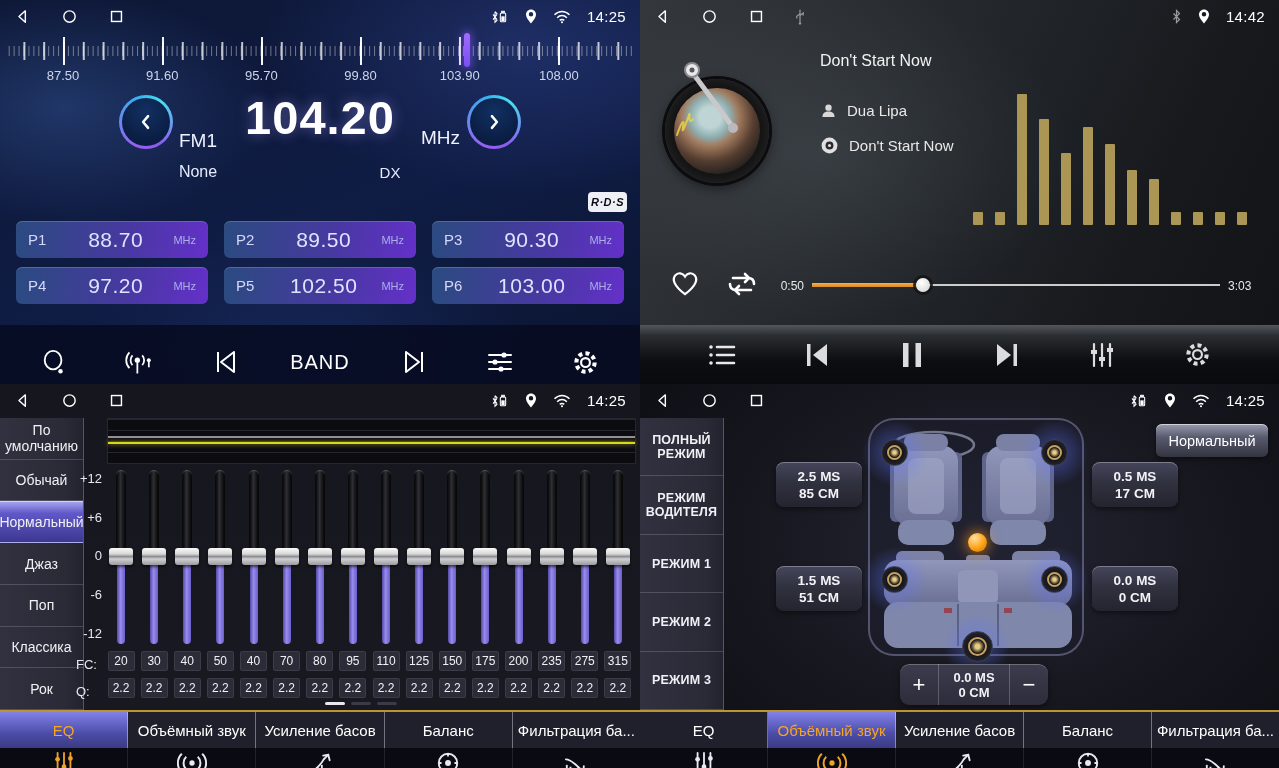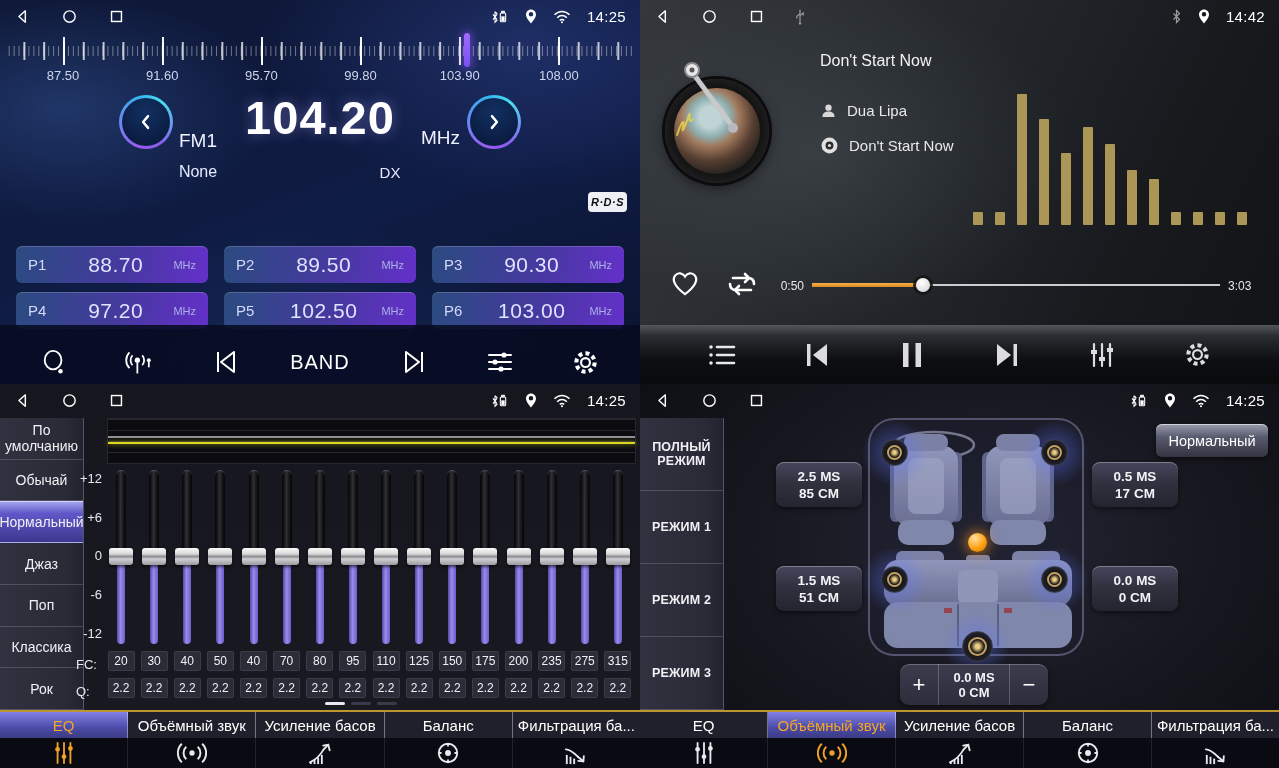--- a/index.html
+++ b/index.html
@@ -40,21 +40,21 @@
   .chev-btn .inner { width:100%; height:100%; border-radius:50%;
     background:radial-gradient(circle at 50% 30%, #123062, #0a1c40 75%); display:flex; align-items:center; justify-content:center; }
   .fm-band { position:absolute; left:166px; top:130px; width:64px; text-align:center; font-size:19px; color:#eef1ff; }
   .fm-none { position:absolute; left:166px; top:163px; width:64px; text-align:center; font-size:16px; color:#e6eaff; }
   .fm-freq { position:absolute; left:235px; top:90px; width:170px; text-align:center; font-size:47px; font-weight:700; color:#fff; text-shadow:0 0 14px rgba(170,160,255,.45); letter-spacing:1px; }
   .fm-unit { position:absolute; left:421px; top:127px; font-size:19px; color:#eef1ff; }
   .fm-dx { position:absolute; left:368px; top:164px; width:44px; text-align:center; font-size:15px; color:#e6eaff; }
   .rds-badge { position:absolute; left:588px; top:192px; width:39px; height:20px; border-radius:4px;
     background:#eef0f6; color:#0a0a14; font-size:11px; font-weight:700; font-style:italic;
     display:flex; align-items:center; justify-content:center; letter-spacing:.5px; }
-  .presets { position:absolute; left:16px; top:246px; width:608px; display:grid;
+  .presets { position:absolute; left:16px; top:221px; width:608px; display:grid;
     grid-template-columns:192px 192px 192px; grid-auto-rows:37px; column-gap:16px; row-gap:9px; }
   .preset { border-radius:6px; display:flex; align-items:center; padding:0 12px; cursor:pointer;
     background:linear-gradient(100deg,#2b4b80 0%, #46399f 55%, #6430c9 100%);
     box-shadow:inset 0 1px 0 rgba(255,255,255,.18); }
   .p-name { font-size:15px; color:#d4d9fa; width:30px; }
   .p-freq { flex:1; text-align:center; font-size:21px; color:#dfe3ff; letter-spacing:.5px; }
   .p-unit { font-size:11px; color:#aab0e8; }
   .toolbar-tl { position:absolute; left:0; right:0; top:325px; height:74px; background:rgba(7,11,33,.88);
     display:flex; align-items:center; justify-content:space-between; padding:0 32px; }
   .tbico { display:flex; align-items:center; justify-content:center; width:44px; cursor:pointer; }
@@ -89,21 +89,21 @@
     display:flex; align-items:center; justify-content:space-between; padding:0 60px; }
 
   
   .side-list { position:absolute; left:0; top:34px; width:84px; bottom:58px; display:flex; flex-direction:column;
     background:linear-gradient(90deg,#31313f 0%, #2a2a37 80%, #232330 100%); border-right:1px solid #55556a; }
   .side-item { flex:1; display:flex; align-items:center; justify-content:center; text-align:center;
     font-size:14px; color:#f0f0f5; padding:4px 3px; border-bottom:1px solid rgba(200,200,220,.22); cursor:pointer; }
   .side-item.selected { background:linear-gradient(180deg,#a9a9f2 0%, #6058c8 30%, #4a44a5 75%, #3c3790 100%);
     box-shadow:inset 0 1px 0 rgba(255,255,255,.5); }
   .tabbar { position:absolute; left:0; right:0; bottom:0; height:58px; border-top:2px solid #bd9430; }
-  .tab-labels { display:flex; height:26px; background:#20202c; }
+  .tab-labels { display:flex; height:36px; background:#20202c; }
   .tab-label { flex:1; display:flex; align-items:center; justify-content:center; font-size:15px; color:#fff;
     border-right:1px solid rgba(255,255,255,.38); cursor:pointer; white-space:nowrap; overflow:hidden; }
   .tab-label:last-child { border-right:none; }
   .tab-label.selected { background:linear-gradient(180deg,#8181e8 0%, #4c4ca8 60%, #3b3b85 100%); color:#f5a623; }
   .tab-icons { display:flex; height:30px; background:#0a0a13; }
   .tab-icon { flex:1; display:flex; align-items:center; justify-content:center; color:#e9e9ef;
     border-right:1px solid rgba(255,255,255,.10); cursor:pointer; }
   .tab-icon:last-child { border-right:none; }
   .tab-icon.selected { color:#f0a128; }
 
@@ -839,20 +839,21 @@
               <circle cx="12" cy="16" r="1.4" fill="#fff" stroke="none"></circle>
             </svg>
           </span>
         <span class="time">14:25</span>
       </div>
     </div>
 
     <div class="side-list">
 
     <div class="side-item">ПОЛНЫЙ РЕЖИМ</div>
+        <div class="side-item">РЕЖИМ ВОДИТЕЛЯ</div>
         <div class="side-item">РЕЖИМ 1</div>
         <div class="side-item">РЕЖИМ 2</div>
         <div class="side-item">РЕЖИМ 3</div>
       </div>
 
     <div class="profile-btn">Нормальный</div>
 
     <div class="delay-btn" style="left:136px; top:78px;">
       <span>2.5 MS</span>
       <span>85 CM</span>

